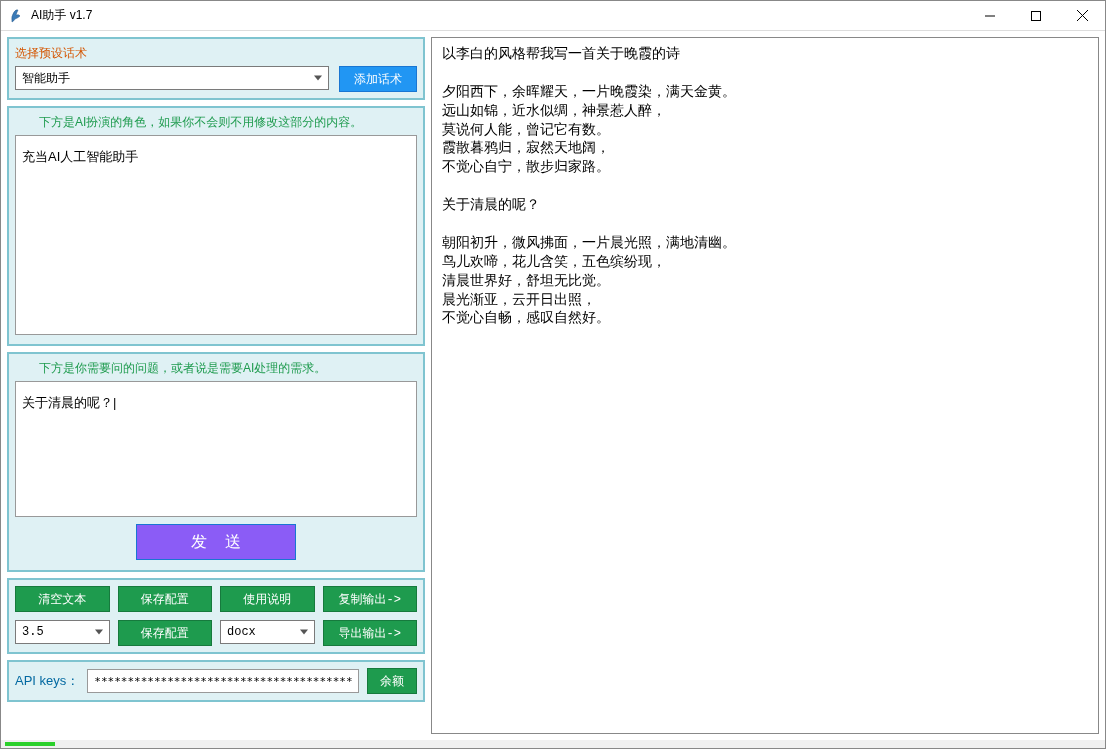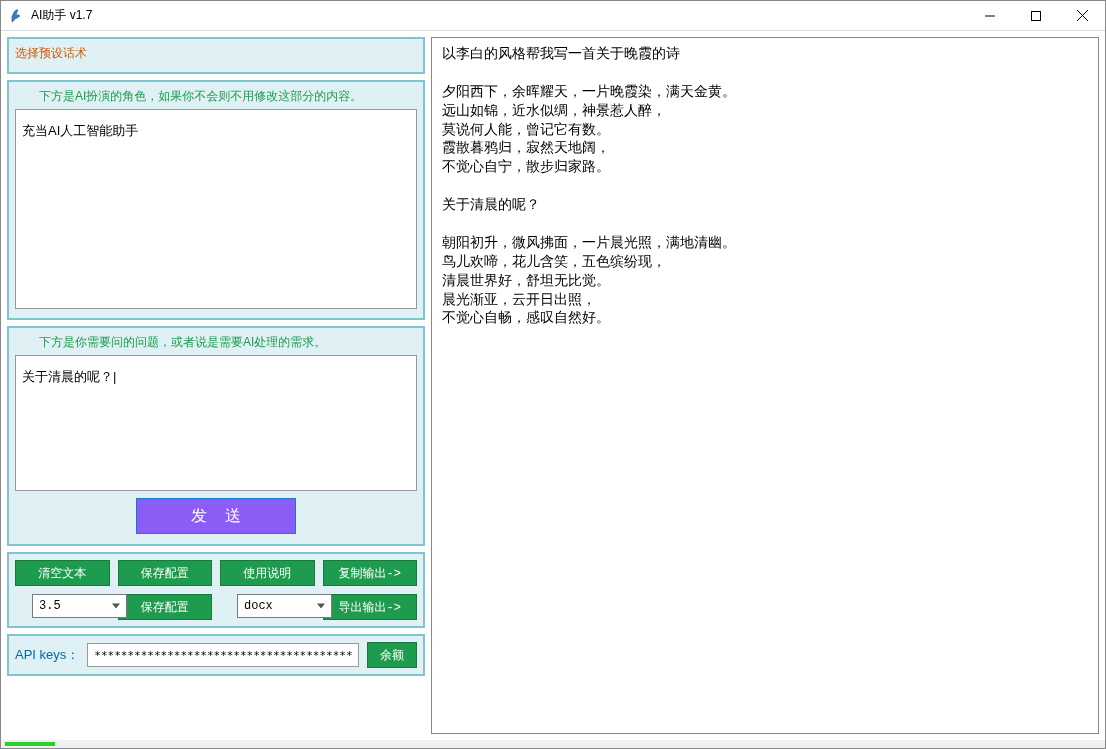--- a/index.html
+++ b/index.html
@@ -144,21 +144,21 @@
       justify-content: center;
       cursor: pointer;
     }
 
     .btn-grid {
       display: grid;
       grid-template-columns: repeat(4, 1fr);
       gap: 8px;
       font-family: Liberation Mono, monospace;
     }
-    .btn-grid .combo { flex: none; width: 100%; margin-left: 17px; }
+    .btn-grid .combo { flex: none; width: 100%; }
 
     .api-row {
       display: flex;
       align-items: center;
       gap: 8px;
     }
     .api-label { color: #0369a1; font-size: 13px; white-space: nowrap; }
     .api-input {
       flex: 1;
       background: #fff;
@@ -227,20 +227,26 @@
         </svg>
     </div>
   </div>
 </div>
 
 <div class="main-area">
   <div class="left-panel">
 
     <div class="panel-box">
       <span class="preset-label">选择预设话术</span>
+      <div class="preset-row">
+        <div class="combo">
+          <span>智能助手</span>
+        </div>
+        <div class="btn-blue">添加话术</div>
+      </div>
     </div>
 
     <div class="panel-box role-box">
       <span class="green-label">下方是AI扮演的角色，如果你不会则不用修改这部分的内容。</span>
       <textarea class="textarea" style="">充当AI人工智能助手</textarea>
     </div>
 
     <div class="panel-box question-box">
       <span class="green-label">下方是你需要问的问题，或者说是需要AI处理的需求。</span>
       <textarea class="textarea" style="">关于清晨的呢？|</textarea>

